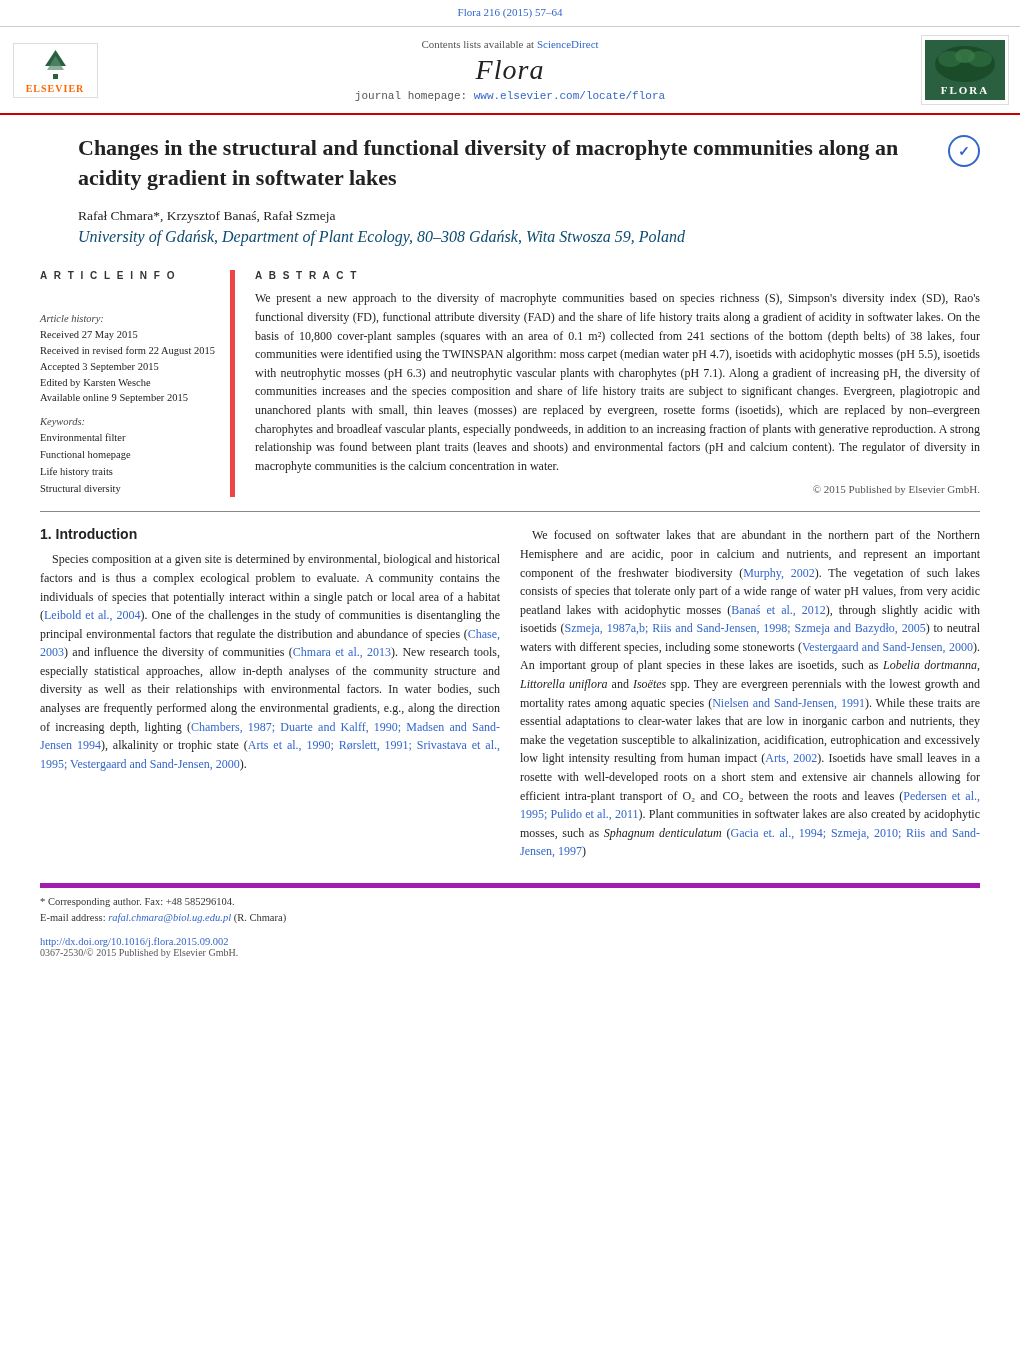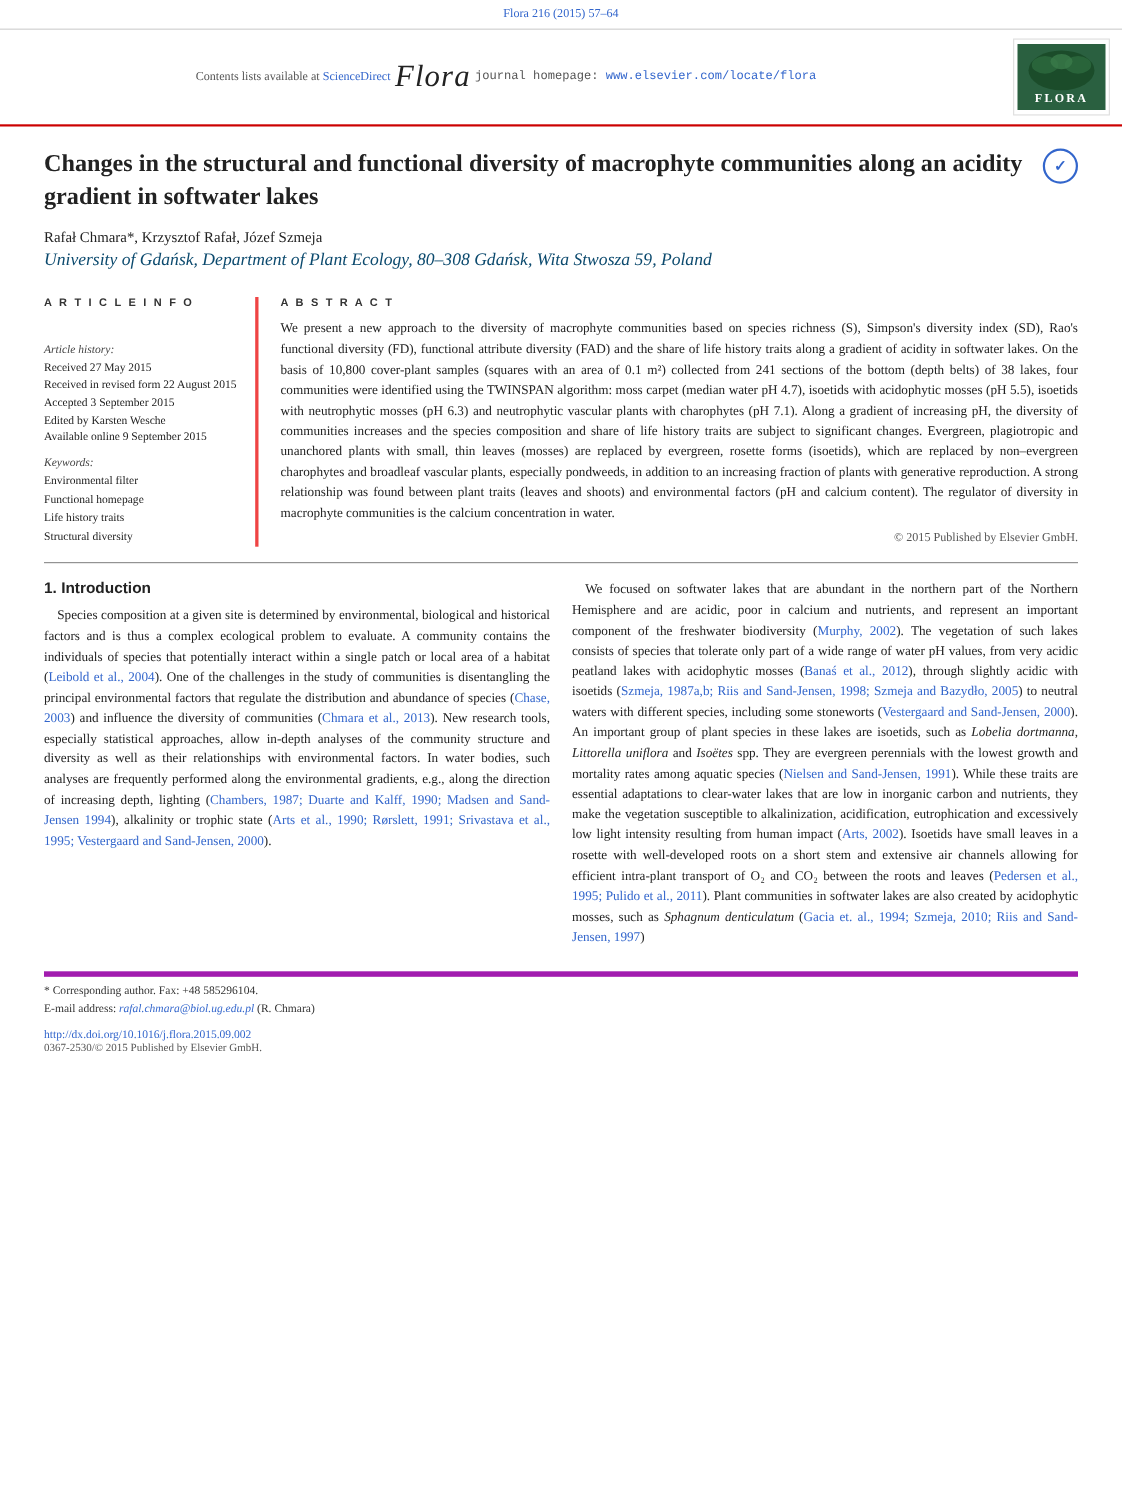--- a/index.html
+++ b/index.html
@@ -36,21 +36,21 @@
     .journal-header .left-logo {
       width: 90px;
       display: flex;
       flex-direction: column;
       align-items: center;
       justify-content: center;
     }
     .journal-header .center-info {
       flex: 1;
       display: flex;
-      flex-direction: row;
+      flex-direction: column;
       align-items: center;
       justify-content: center;
       gap: 4px;
     }
     .journal-header .right-logo {
       width: 90px;
       display: flex;
       align-items: center;
       justify-content: center;
     }
@@ -139,20 +139,21 @@
       color: #222;
       line-height: 1.35;
       margin-bottom: 10px;
       padding-bottom: 6px;
     }
 
     .crossmark-row {
       display: flex;
       align-items: flex-start;
       gap: 10px;
+      margin-left: 38px;
     }
     .crossmark-badge {
       width: 32px;
       height: 32px;
       border: 2px solid #3366cc;
       border-radius: 50%;
       display: flex;
       align-items: center;
       justify-content: center;
       font-size: 14px;
@@ -177,21 +178,21 @@
 
     
     .two-col {
       display: flex;
       gap: 20px;
       margin-top: 10px;
     }
     .col-left {
       width: 195px;
       flex-shrink: 0;
-      border-right: 3px solid #ef4444;
+      border-right: 5px solid #ef4444;
       padding-right: 12px;
     }
     .col-right {
       flex: 1;
     }
 
     .section-label {
       font-size: 10px;
       letter-spacing: 2px;
       font-weight: bold;
@@ -308,20 +309,32 @@
   </style>
 </head>
 <body>
 
 <div class="top-header">
   <div class="doi-line">Flora 216 (2015) 57–64</div>
 </div>
 
 <div class="journal-header">
 
+  <div class="left-logo">
+    <div class="elsevier-logo">
+      <svg class="tree-svg" viewBox="0 0 45 35">
+
+        <rect x="20" y="28" width="5" height="5" fill="#2a6040"></rect>
+        <polygon points="22.5,4 12,20 33,20" fill="#2a6040"></polygon>
+        <polygon points="22.5,10 14,24 31,24" fill="#5a9070" opacity="0.7"></polygon>
+        <rect x="18" y="0" width="9" height="6" fill="#fff" opacity="0"></rect>
+      </svg>
+      <div class="brand-text">ELSEVIER</div>
+    </div>
+  </div>
 
   <div class="center-info">
     <div class="sciencedirect-link">
       <span>Contents lists available at</span>
       <a>ScienceDirect</a>
     </div>
     <div class="journal-title-big">Flora</div>
     <div class="homepage-link">
       <span>journal homepage:</span>
       <a>www.elsevier.com/locate/flora</a>
@@ -342,21 +355,21 @@
       </div>
     </div>
   </div>
 </div>
 
 <div class="main-content">
 
   <div class="crossmark-row">
     <div style="flex:1">
       <div class="article-title">Changes in the structural and functional diversity of macrophyte communities along an acidity gradient in softwater lakes</div>
-      <div class="authors">Rafał Chmara*, Krzysztof Rafał, Józef Szmeja</div>
+      <div class="authors">Rafał Chmara*, Krzysztof Banaś, Rafał Szmeja</div>
       <div class="affiliation">University of Gdańsk, Department of Plant Ecology, 80–308 Gdańsk, Wita Stwosza 59, Poland</div>
     </div>
     <div class="crossmark-badge">✓</div>
   </div>
 
   <div class="two-col">
 
     <div class="col-left">
       <div class="section-label">A R T I C L E   I N F O</div>
 

